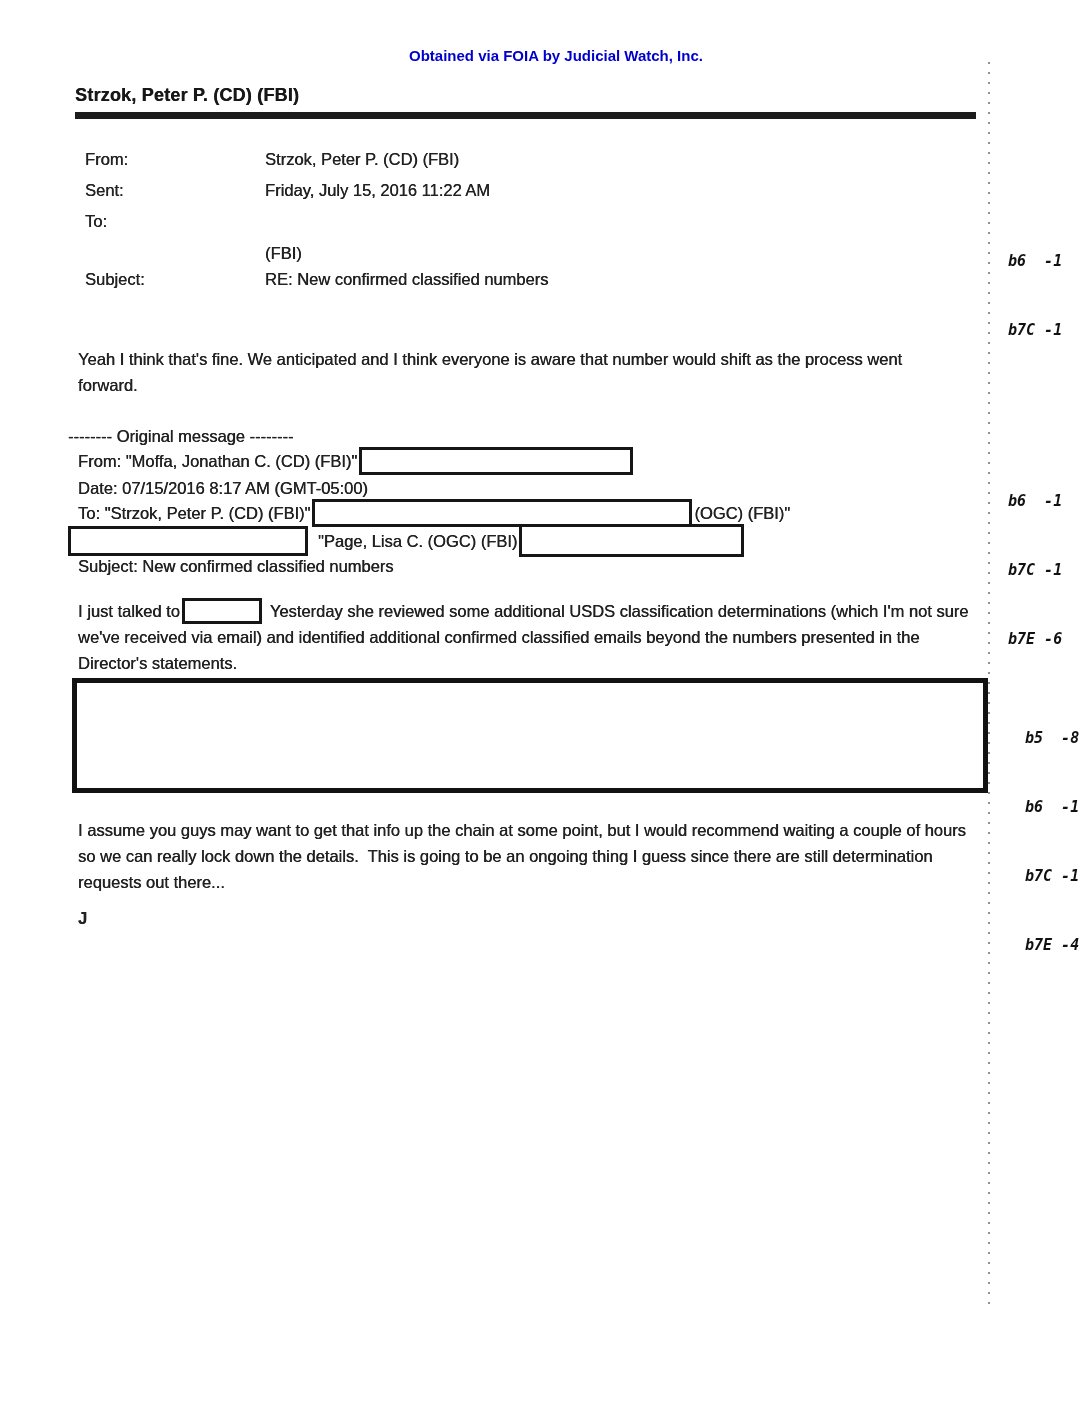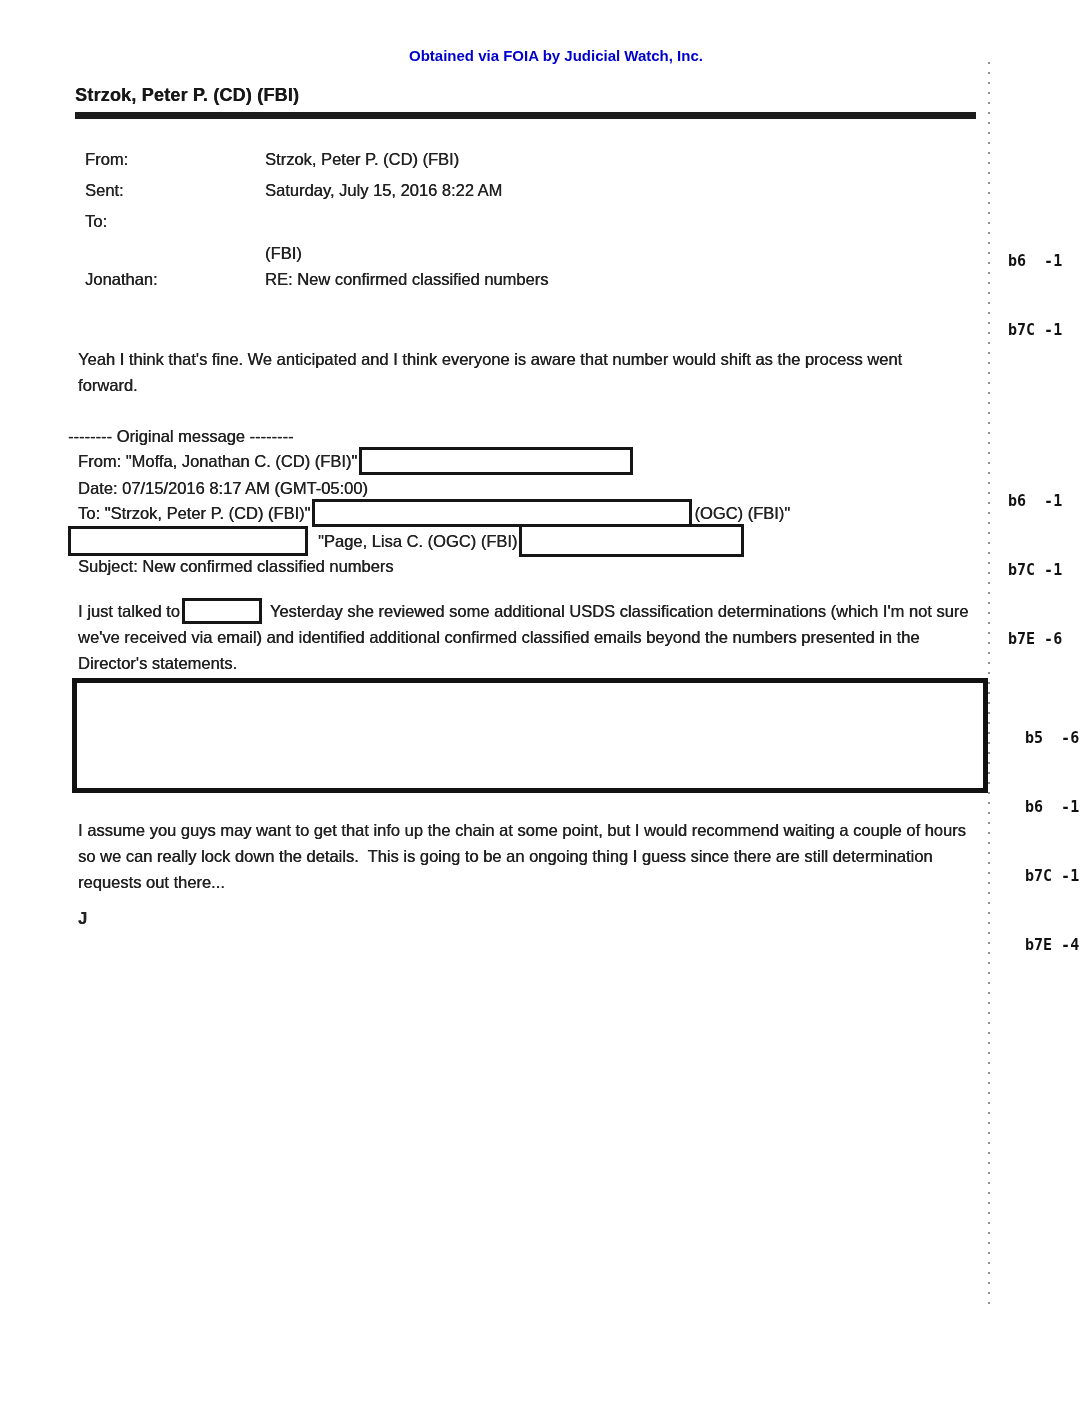--- a/index.html
+++ b/index.html
@@ -53,21 +53,21 @@
   .om-date { left:78px; top:475px; }
   .om-to   { left:78px; top:499px; }
   .om-l4   { left:68px; top:524px; }
   .om-subj { left:78px; top:553px; }
   .para2 { left:78px; top:598px; width:900px; }
   .para3 { left:78px; top:817px; width:888px; }
   .signature { left:78px; top:905px; font-weight:bold; }
 
   .margin-note {
     position:absolute; font-family:"DejaVu Sans Mono", monospace; font-weight:bold;
-    font-size:15px; line-height:23px; white-space:pre; color:#111;
+    font-size:15px; line-height:23px; white-space:pre; color:#111;font-style:italic;
   }
   .note1 { left:1008px; top:204px; }
   .note2 { left:1008px; top:444px; }
   .note3 { left:1025px; top:681px; }
 
   .dotted-line {
     position:absolute; left:988px; top:62px; width:2px; height:1246px;
     background:repeating-linear-gradient(to bottom, #6f6f6f 0 2px, transparent 2px 10px);
     opacity:0.75;
   }
@@ -84,26 +84,26 @@
 
   <div class="watermark">Obtained via FOIA by Judicial Watch, Inc.</div>
 
   <div class="doc-title scan">Strzok, Peter P. (CD) (FBI)</div>
   <div class="title-rule"></div>
 
   <div class="hdr-label row-from scan">From:</div>
   <div class="hdr-value row-from scan">Strzok, Peter P. (CD) (FBI)</div>
 
   <div class="hdr-label row-sent scan">Sent:</div>
-  <div class="hdr-value row-sent scan">Saturday, July 15, 2016 8:22 AM</div>
+  <div class="hdr-value row-sent scan">Friday, July 15, 2016 11:22 AM</div>
 
   <div class="hdr-label row-to scan">To:</div>
   <div class="hdr-value row-to2 scan">(FBI)</div>
 
-  <div class="hdr-label row-subj scan">Jonathan:</div>
+  <div class="hdr-label row-subj scan">Subject:</div>
   <div class="hdr-value row-subj scan">RE: New confirmed classified numbers</div>
 
   <div class="bodytext para1 scan">Yeah I think that's fine. We anticipated and I think everyone is aware that number would shift as the process went forward.</div>
 
   <div class="bodytext om-divider scan">-------- Original message --------</div>
 
   <div class="bodytext om-from flexline">
     <span class="scan">From: "Moffa, Jonathan C. (CD) (FBI)"</span>
     <span class="redaction rx-om-from"></span>
   </div>
@@ -139,21 +139,21 @@
     <div>b7C -1</div>
   </div>
 
   <div class="margin-note note2">
     <div>b6  -1</div>
     <div>b7C -1</div>
     <div>b7E -6</div>
   </div>
 
   <div class="margin-note note3">
-    <div>b5  -6</div>
+    <div>b5  -8</div>
     <div>b6  -1</div>
     <div>b7C -1</div>
     <div>b7E -4</div>
   </div>
 
   <div class="dotted-line"></div>
 
   <div class="footer">FBI (18-cv-154)-7099</div>
 
 </div>

